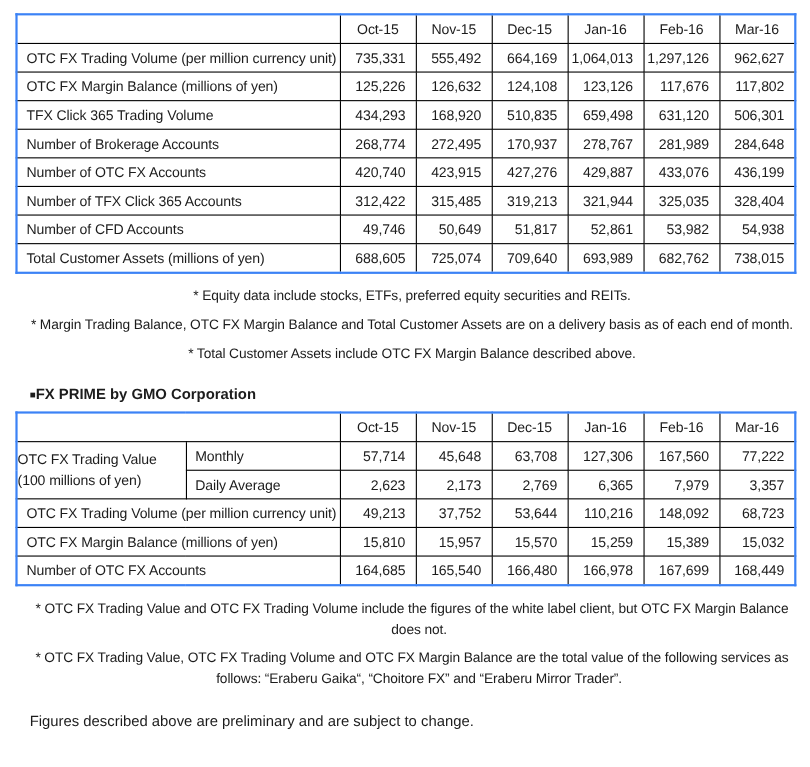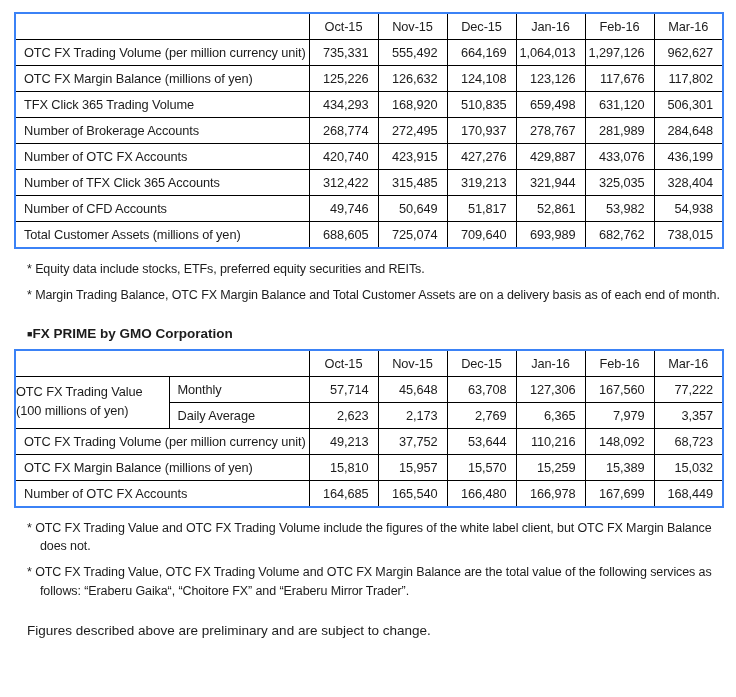--- a/index.html
+++ b/index.html
@@ -43,21 +43,21 @@
   }
   th.month { text-align: center; }
   td.lbl   { text-align: left;  padding-left: 8px;  }
   td.num   { text-align: right; padding-right: 9px; }
   td.group {
     text-align: left;
     line-height: 1.45;
   }
 
   
-  .footnotes { margin: 11px 0 0 13px; }
+  .footnotes { margin: 11px 0 0 13px; text-align: center; }
   .footnote {
     font-size: 12.5px;
     line-height: 1.5;
     letter-spacing: -0.1px;
     padding-left: 13px;
     text-indent: -13px;
     margin-bottom: 7px;
     max-width: 695px;
   }
   .footnotes.single .footnote { white-space: nowrap; }
@@ -177,20 +177,21 @@
           <td class="num">693,989</td>
           <td class="num">682,762</td>
           <td class="num">738,015</td>
         </tr>
       </tbody>
   </table>
 
   <div class="footnotes single">
       <div class="footnote">* Equity data include stocks, ETFs, preferred equity securities and REITs.</div>
       <div class="footnote">* Margin Trading Balance, OTC FX Margin Balance and Total Customer Assets are on a delivery basis as of each end of month.</div>
+      <div class="footnote">* Total Customer Assets include OTC FX Margin Balance described above.</div>
     </div>
 
   <div class="section-title"><span class="bullet">■</span><span>FX PRIME by GMO Corporation</span></div>
 
   <table class="t2">
     <colgroup>
       <col class="c-g1">
         <col class="c-g2">
       <col class="c-m">
         <col class="c-m">

